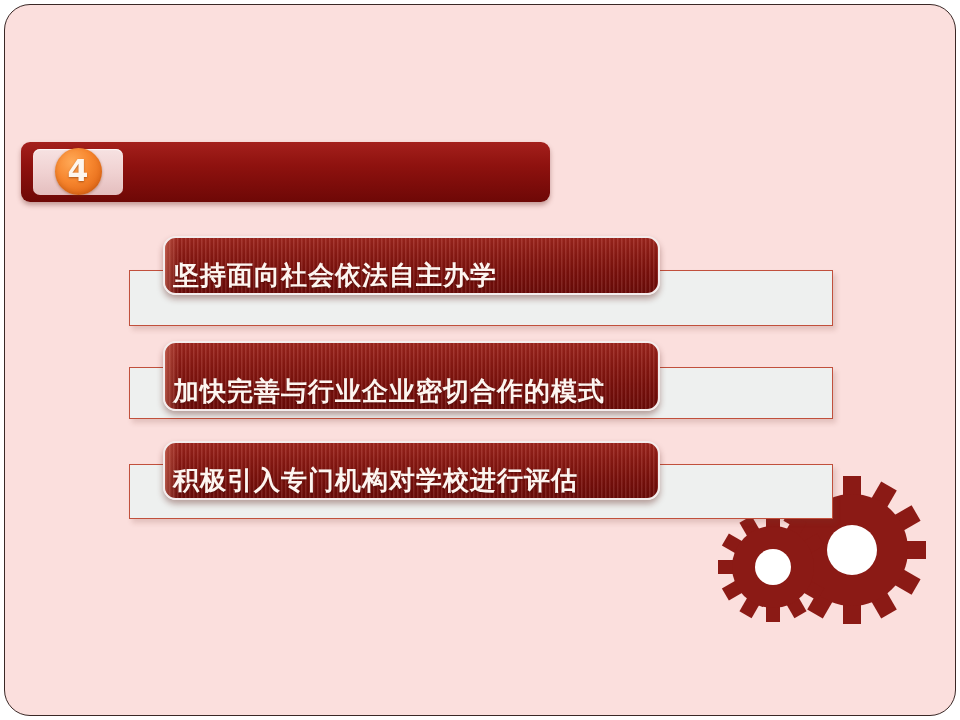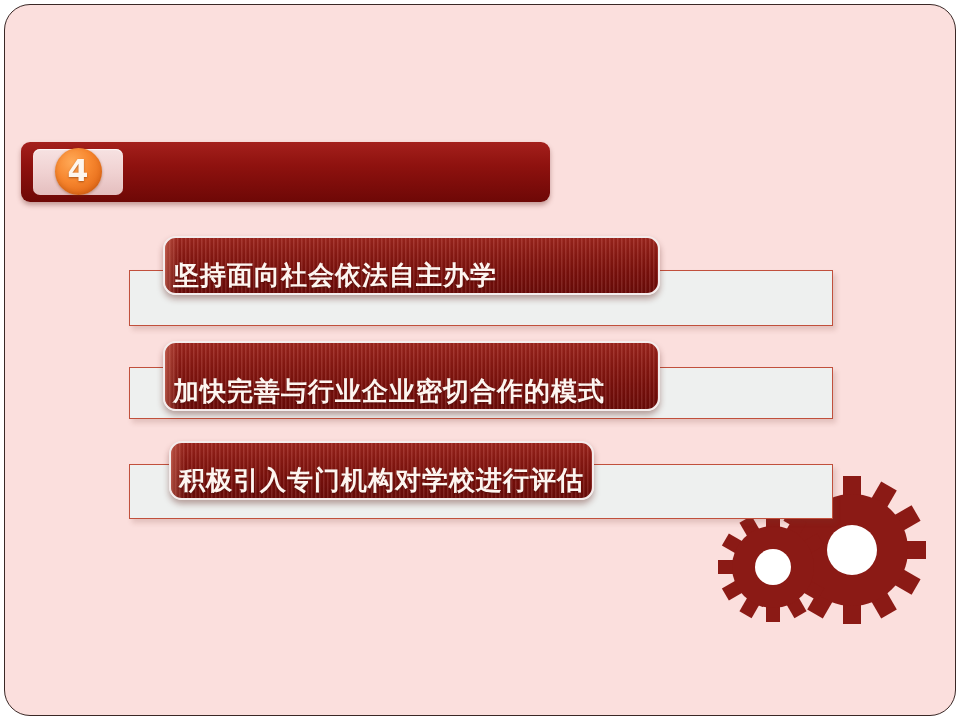--- a/index.html
+++ b/index.html
@@ -138,21 +138,21 @@
     text-shadow: 0 1px 2px rgba(60,10,5,0.5);
   }
 
   
   .plate-1 { left: 124px; top: 265px; width: 704px; height: 56px; }
   .plate-2 { left: 124px; top: 362px; width: 704px; height: 52px; }
   .plate-3 { left: 124px; top: 459px; width: 704px; height: 55px; }
 
   .pill-1 { left: 158px; top: 231px; width: 497px; height: 59px; }
   .pill-2 { left: 158px; top: 336px; width: 497px; height: 70px; }
-  .pill-3 { left: 164px; top: 436px; width: 425px; height: 59px; }
+  .pill-3 { left: 158px; top: 436px; width: 497px; height: 59px; }
 </style>
 </head>
 <body>
 
 <div class="slide">
 
   <div class="gears">
     <svg width="240" height="180" viewBox="0 0 240 180" xmlns="http://www.w3.org/2000/svg">
       <g fill="#8b1a15">
 

